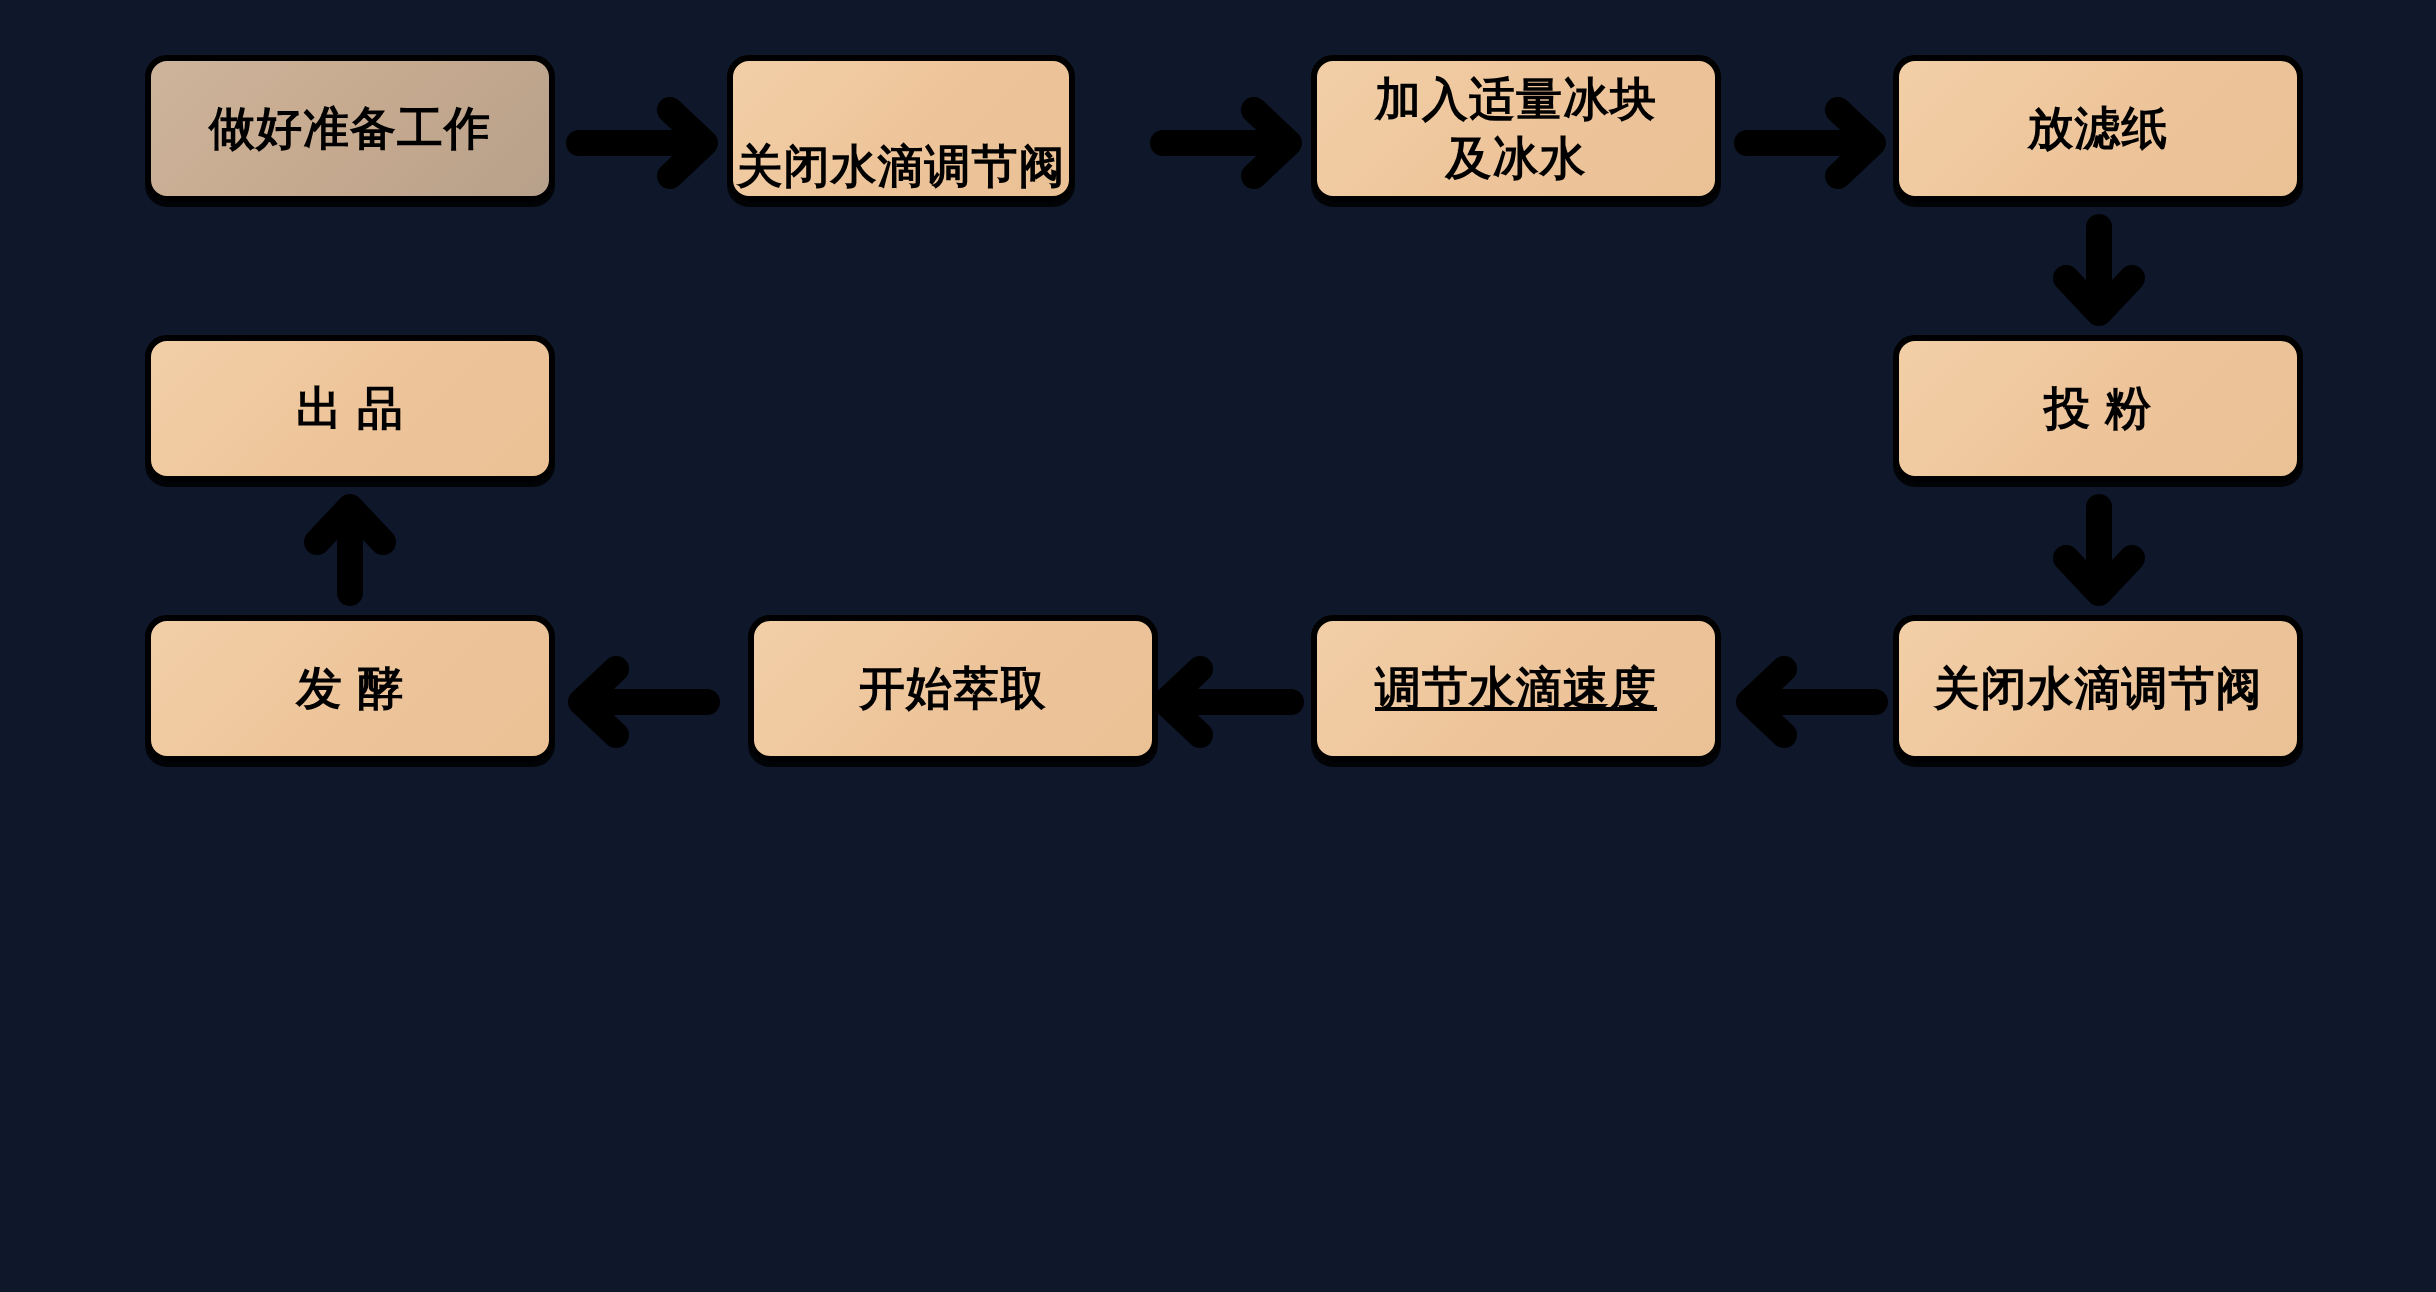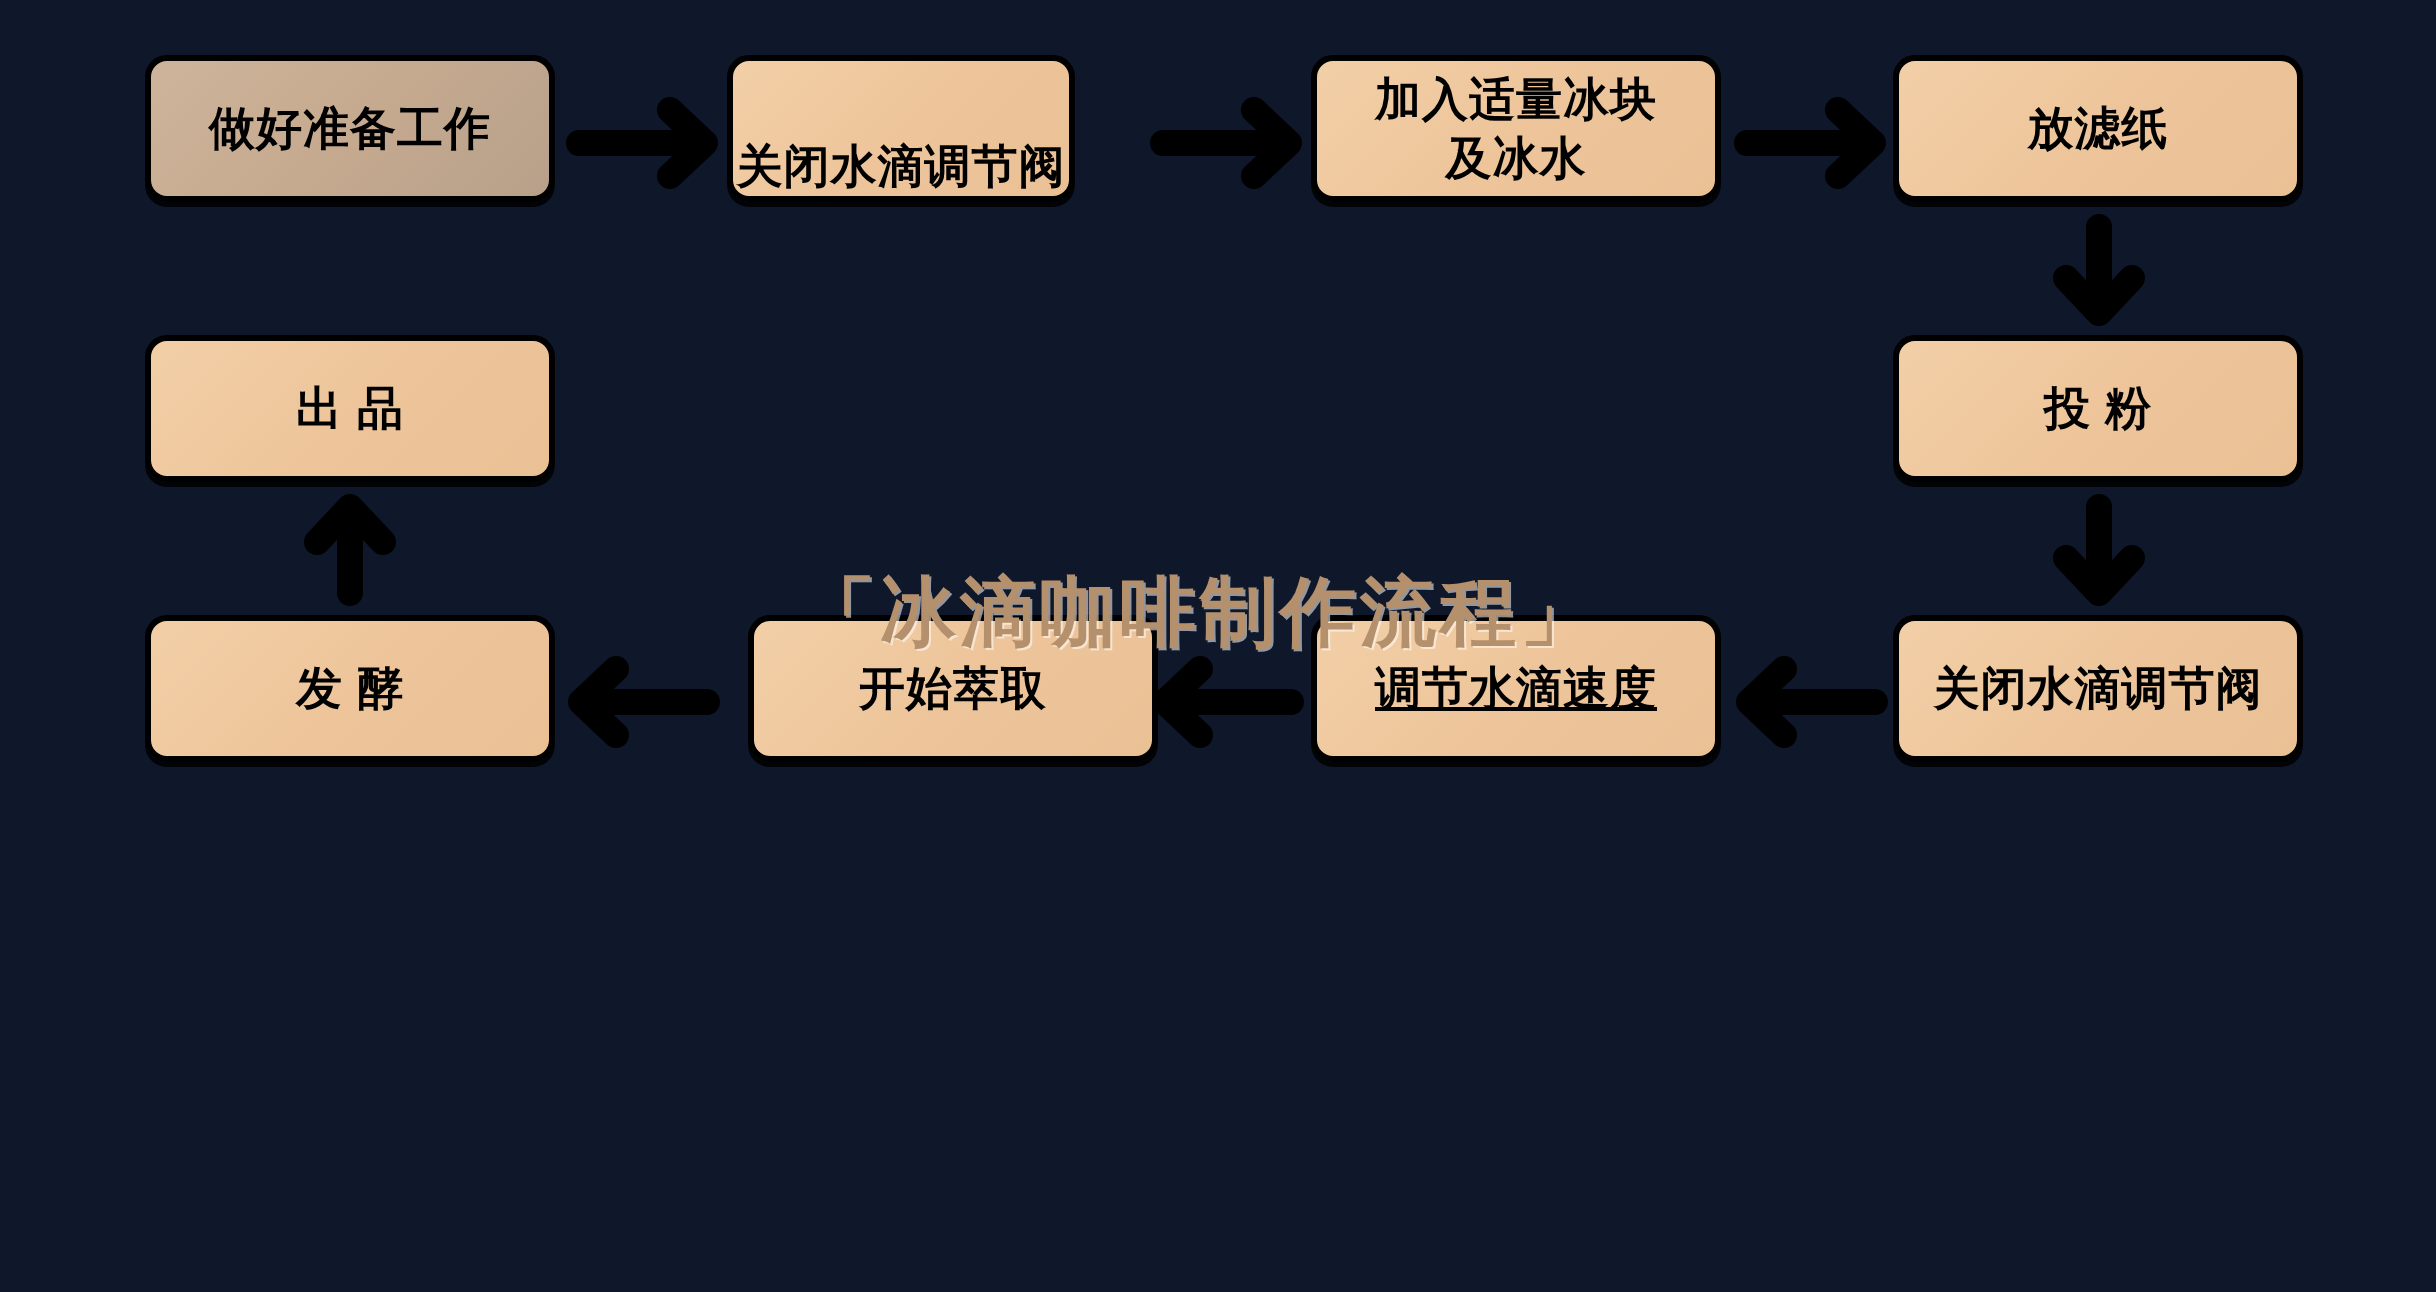--- a/index.html
+++ b/index.html
@@ -86,21 +86,20 @@
   </div>
 
   <div class="node" style="left:145px;top:615px;width:410px;height:147px;">
     <span class="label">发 酵</span>
   </div>
 
   <div class="node" style="left:145px;top:335px;width:410px;height:147px;">
     <span class="label">出 品</span>
   </div>
 
-  <div class="title" style="left:800px;top:562px;">「冰滴咖啡制作流程」</div>
 
   <div class="arrow" style="left:566px;top:96px;">
     <svg width="154" height="68" viewBox="0 0 154 68">
       <g fill="none" stroke="#000" stroke-width="26" stroke-linecap="round" stroke-linejoin="round">
         <line x1="13" y1="47" x2="124" y2="47"></line>
         <polyline points="104,14 139,47 104,80" stroke-width="26"></polyline>
       </g>
     </svg>
   </div>
 

